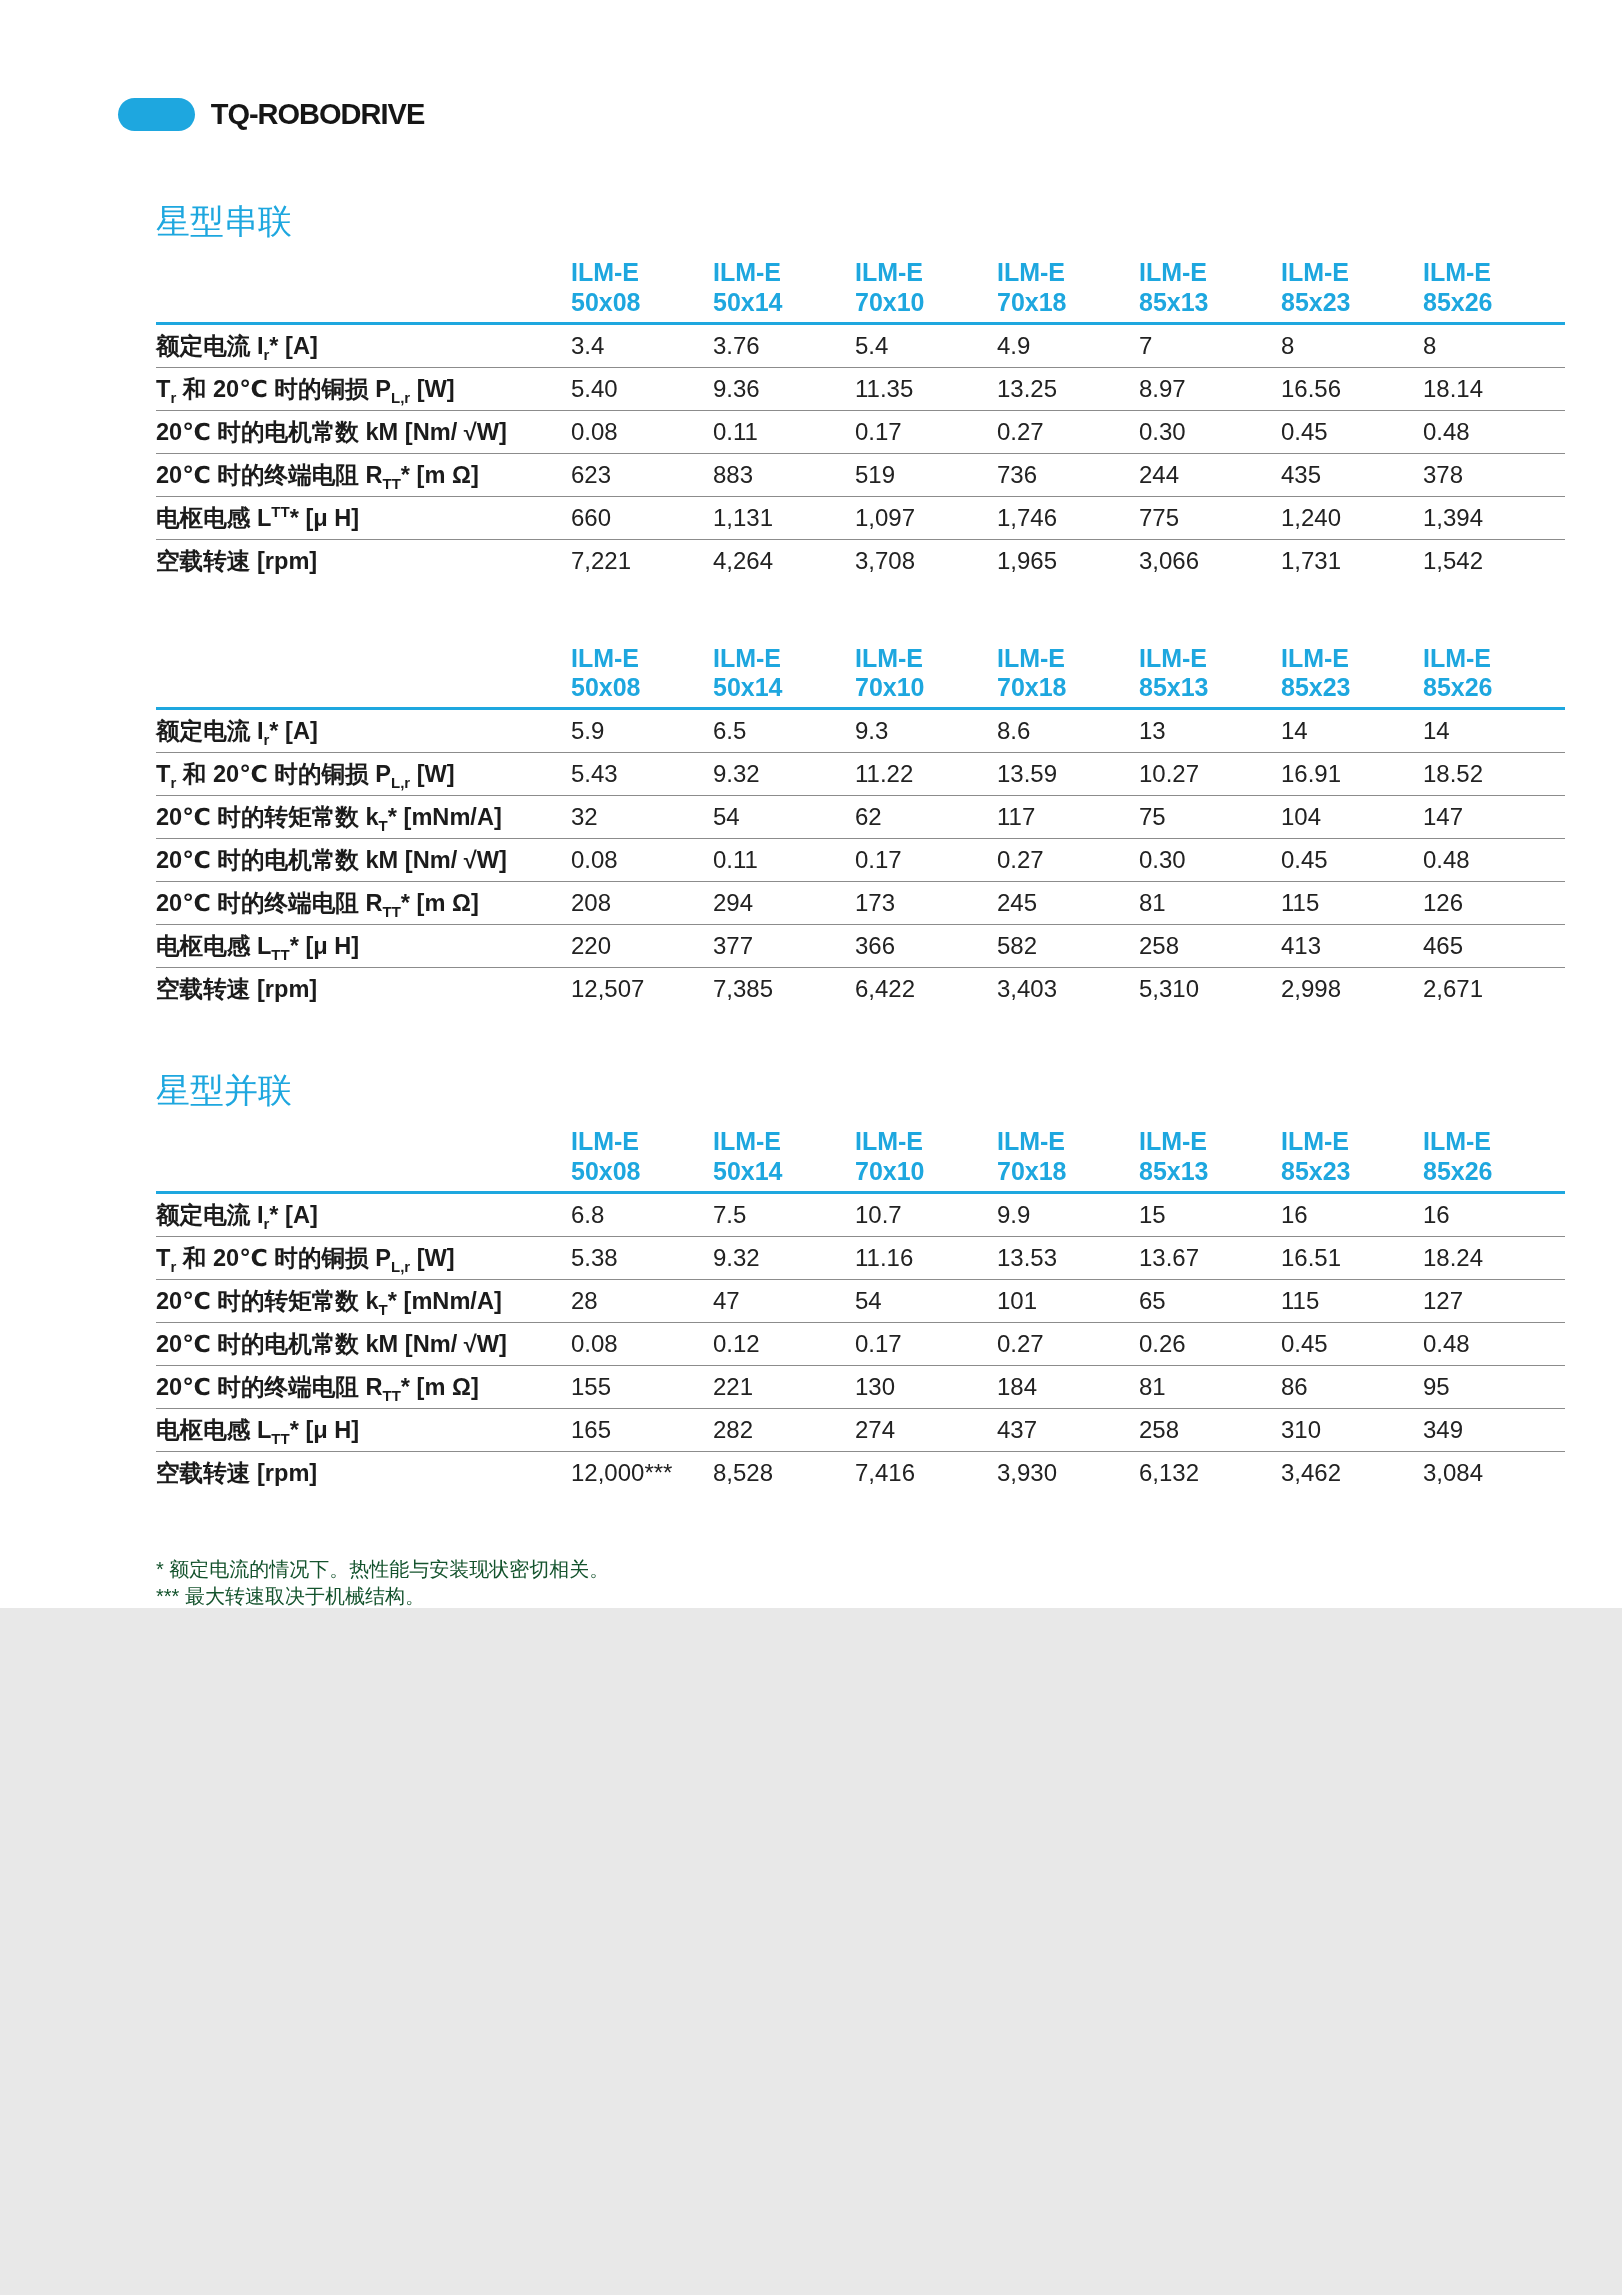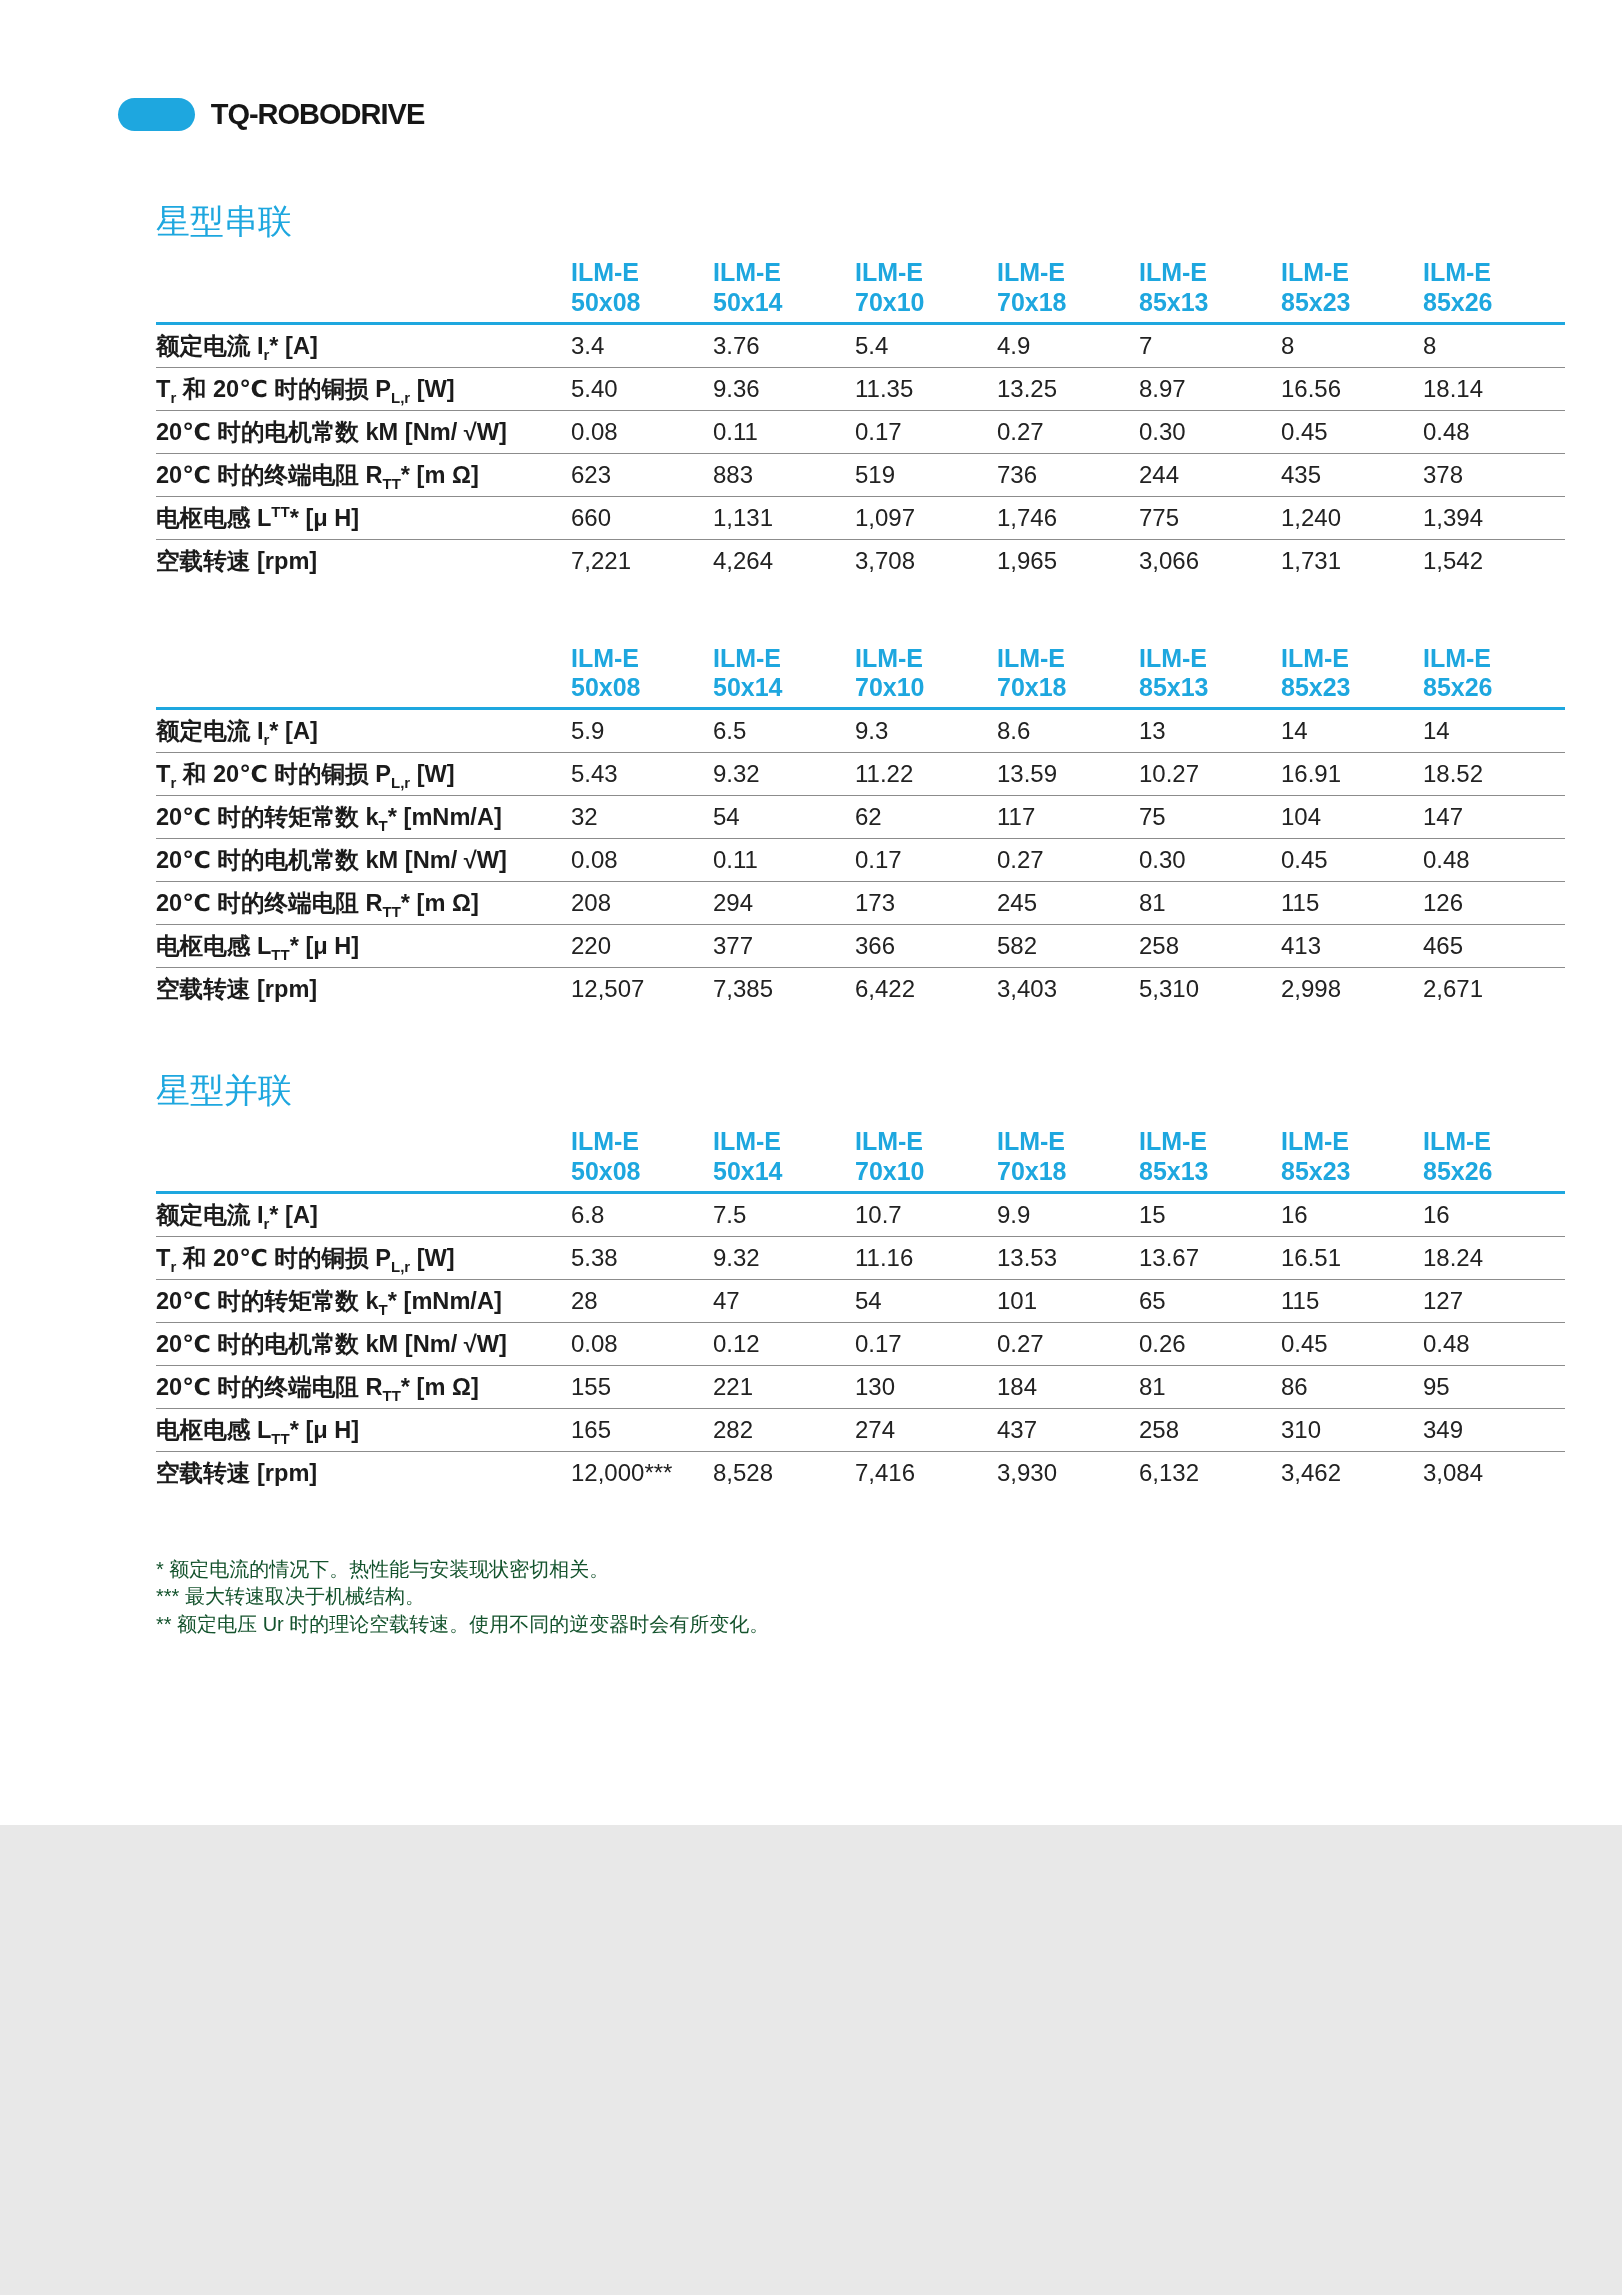--- a/index.html
+++ b/index.html
@@ -4,21 +4,21 @@
 <style>
   :root{
     --accent:#1EA7DF;
     --sep:#8c8c8c;
     --ink:#1b1b1b;
   }
   html,body{margin:0;padding:0;background:#e8e8e8;}
   body{font-family:"Liberation Sans","DejaVu Sans",sans-serif;color:var(--ink);}
   .page{
     position:relative;
-    width:1623px;height:1825px;
+    width:1623px;height:1608px;
     background:#ffffff;
     overflow:hidden;
   }
   
   .brand-row{
     position:absolute;left:118px;top:98px;
     display:flex;align-items:center;gap:15.7px;
   }
   .brand-pill{
     width:77px;height:33px;border-radius:17px;

